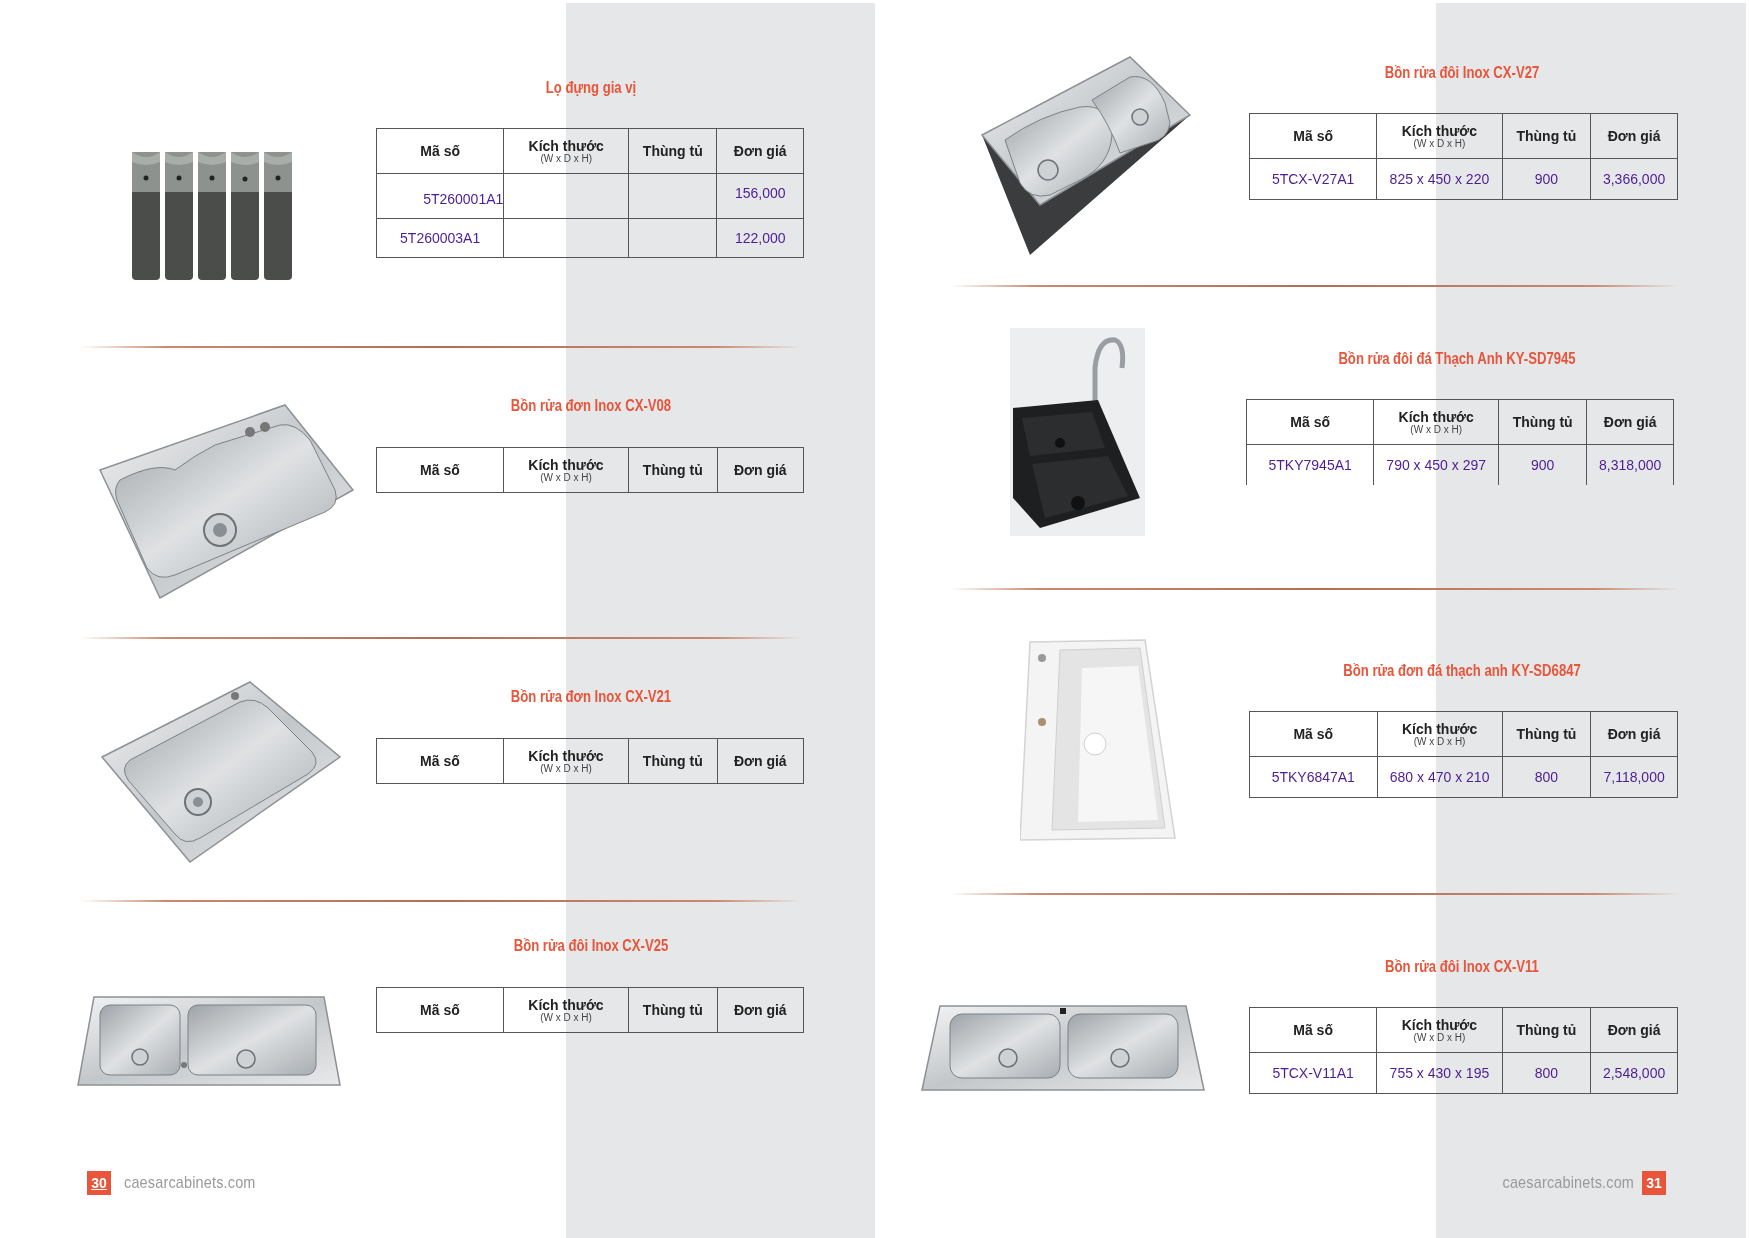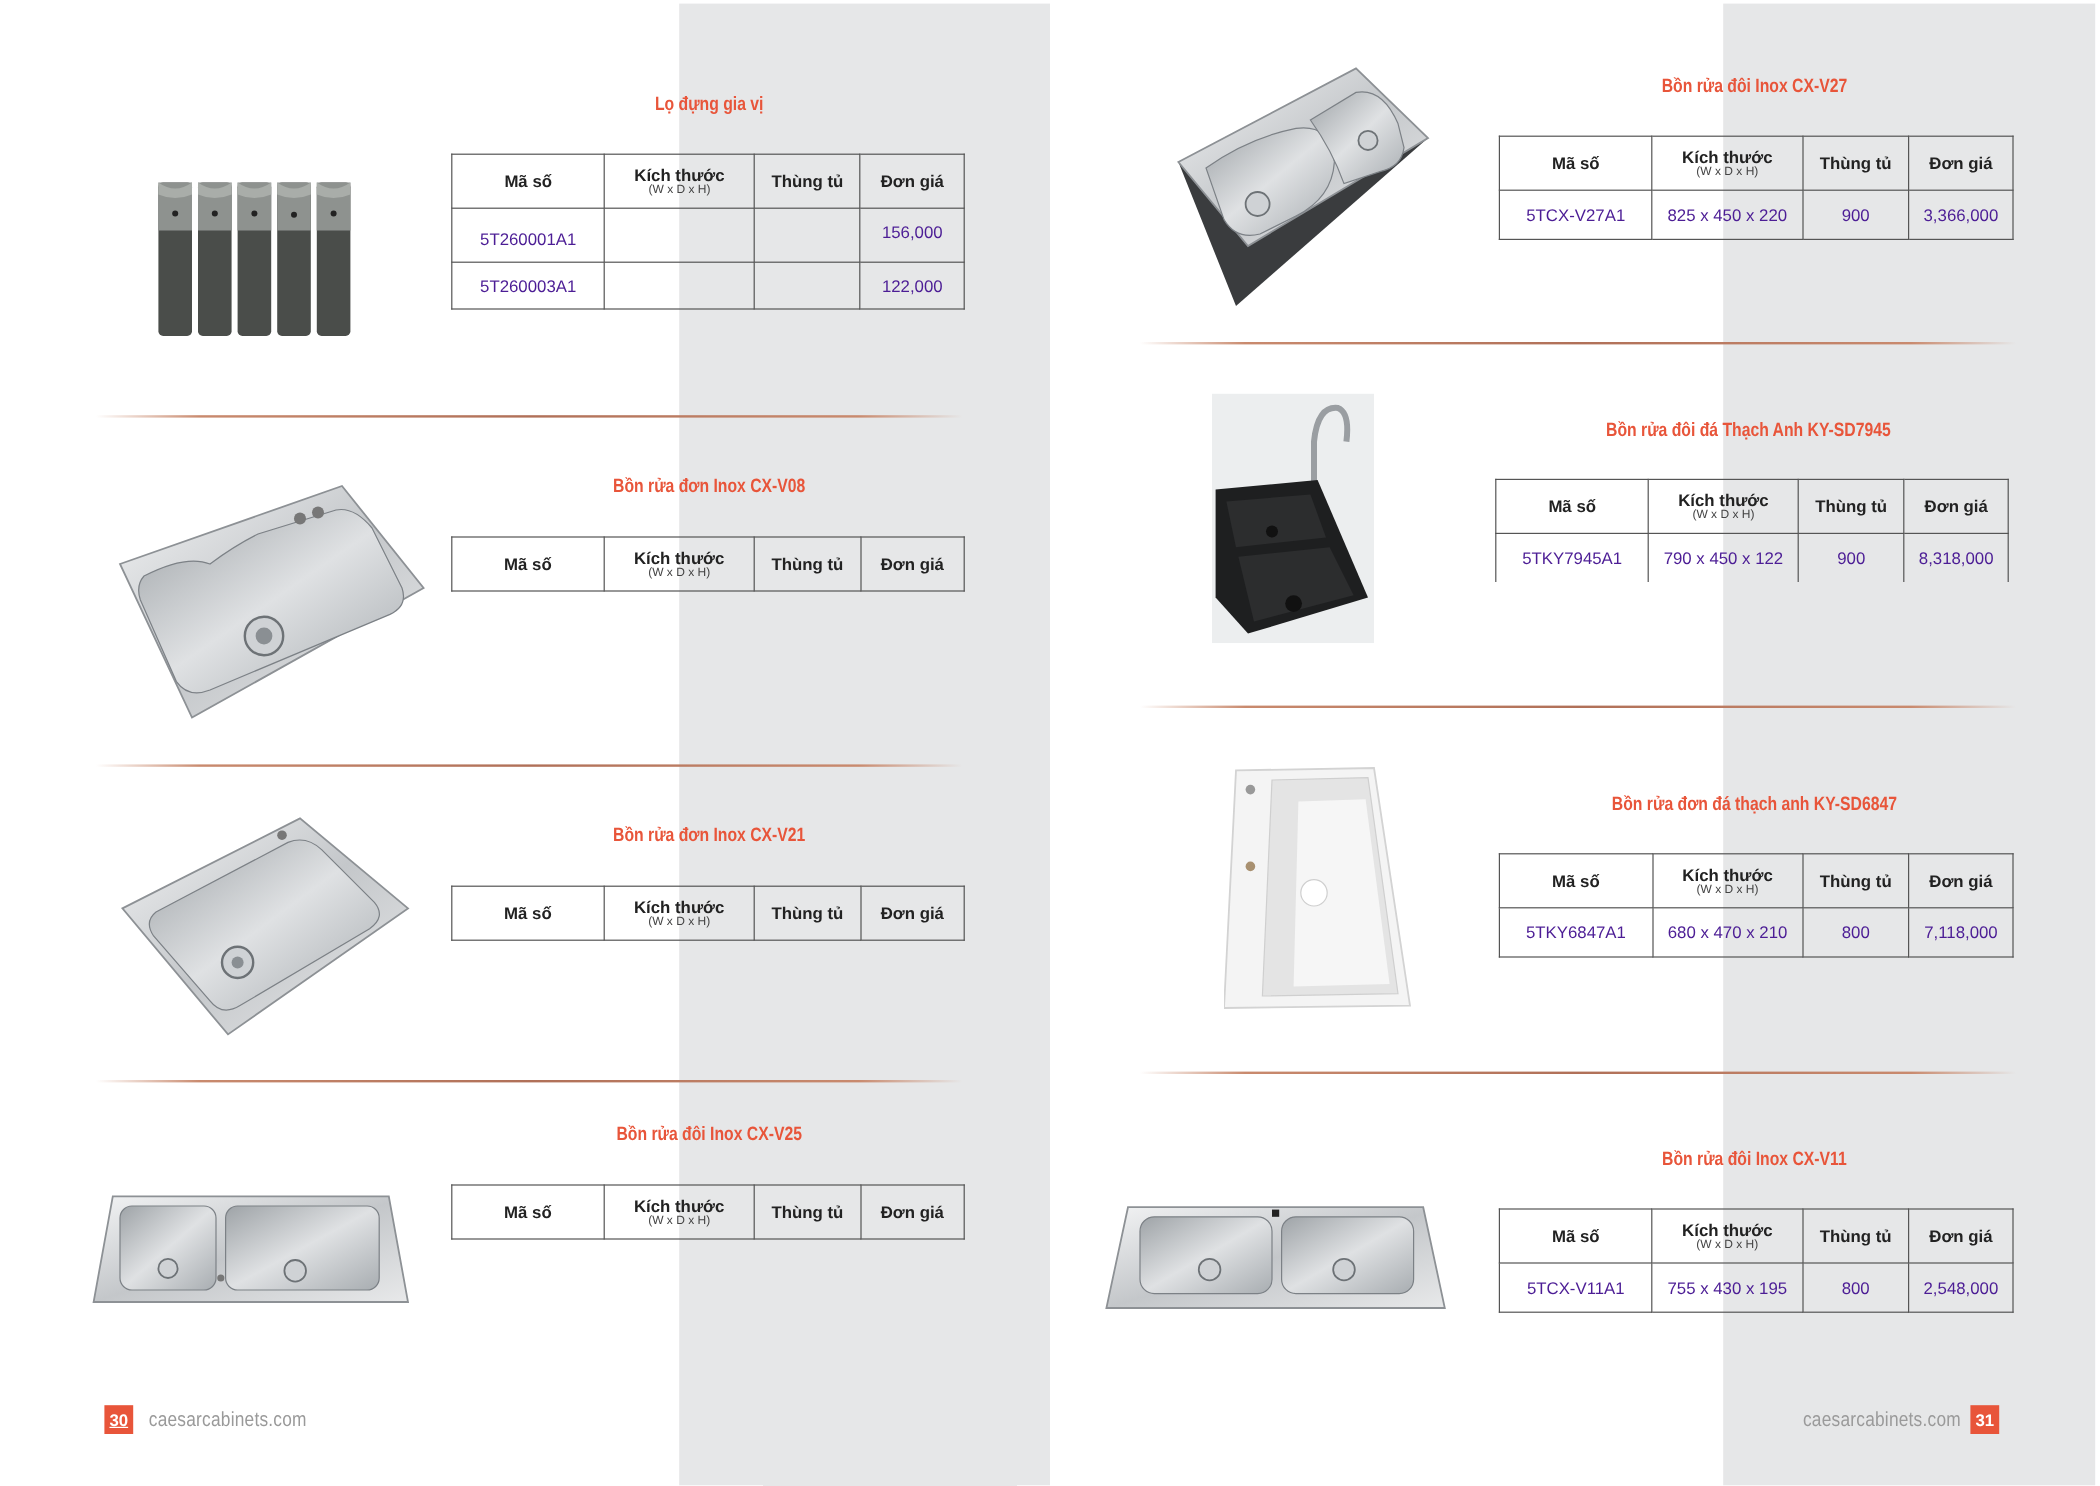--- a/index.html
+++ b/index.html
@@ -57,21 +57,21 @@
   </svg>
   <table class="spec" style="left:376px; top:128px; width:428px;">
     <tbody>
         <tr>
       <th style="width:127px;">Mã số</th>
       <th style="width:125px;"><span>Kích thước</span><span class="sub">(W x D x H)</span></th>
       <th style="width:88px;">Thùng tủ</th>
       <th style="width:86px;">Đơn giá</th>
     </tr>
     <tr class="multi">
-      <td style="padding-top:6px;">5T260001A1</td>
+      <td style="padding-top:6px;text-align:right;">5T260001A1</td>
       <td></td>
       <td></td>
       <td style="padding-bottom:6px;">156,000</td>
     </tr>
     <tr class="multi">
       <td>5T260003A1</td>
       <td></td>
       <td></td>
       <td>122,000</td>
     </tr>
@@ -202,21 +202,21 @@
   <table class="spec" style="left:1246px; top:399px; width:428px;">
     <tbody>
         <tr>
       <th style="width:127px;">Mã số</th>
       <th style="width:125px;"><span>Kích thước</span><span class="sub">(W x D x H)</span></th>
       <th style="width:88px;">Thùng tủ</th>
       <th style="width:86px;">Đơn giá</th>
     </tr>
     <tr>
       <td style="border-bottom:none;margin-left:39px;">5TKY7945A1</td>
-      <td style="border-bottom:none;">790 x 450 x 122</td>
+      <td style="border-bottom:none;">790 x 450 x 297</td>
       <td style="border-bottom:none;">900</td>
       <td style="border-bottom:none;">8,318,000</td>
     </tr>
   </tbody>
     </table>
 
   <div class="sep" style="left:950px; top:588px; width:730px;"></div>
 
   <div class="title" style="left:1262px; top:662px; width:400px;">Bồn rửa đơn đá thạch anh KY-SD6847</div>
   <svg class="img" style="left:1020px; top:638px;" width="160" height="204" viewBox="0 0 160 204">

